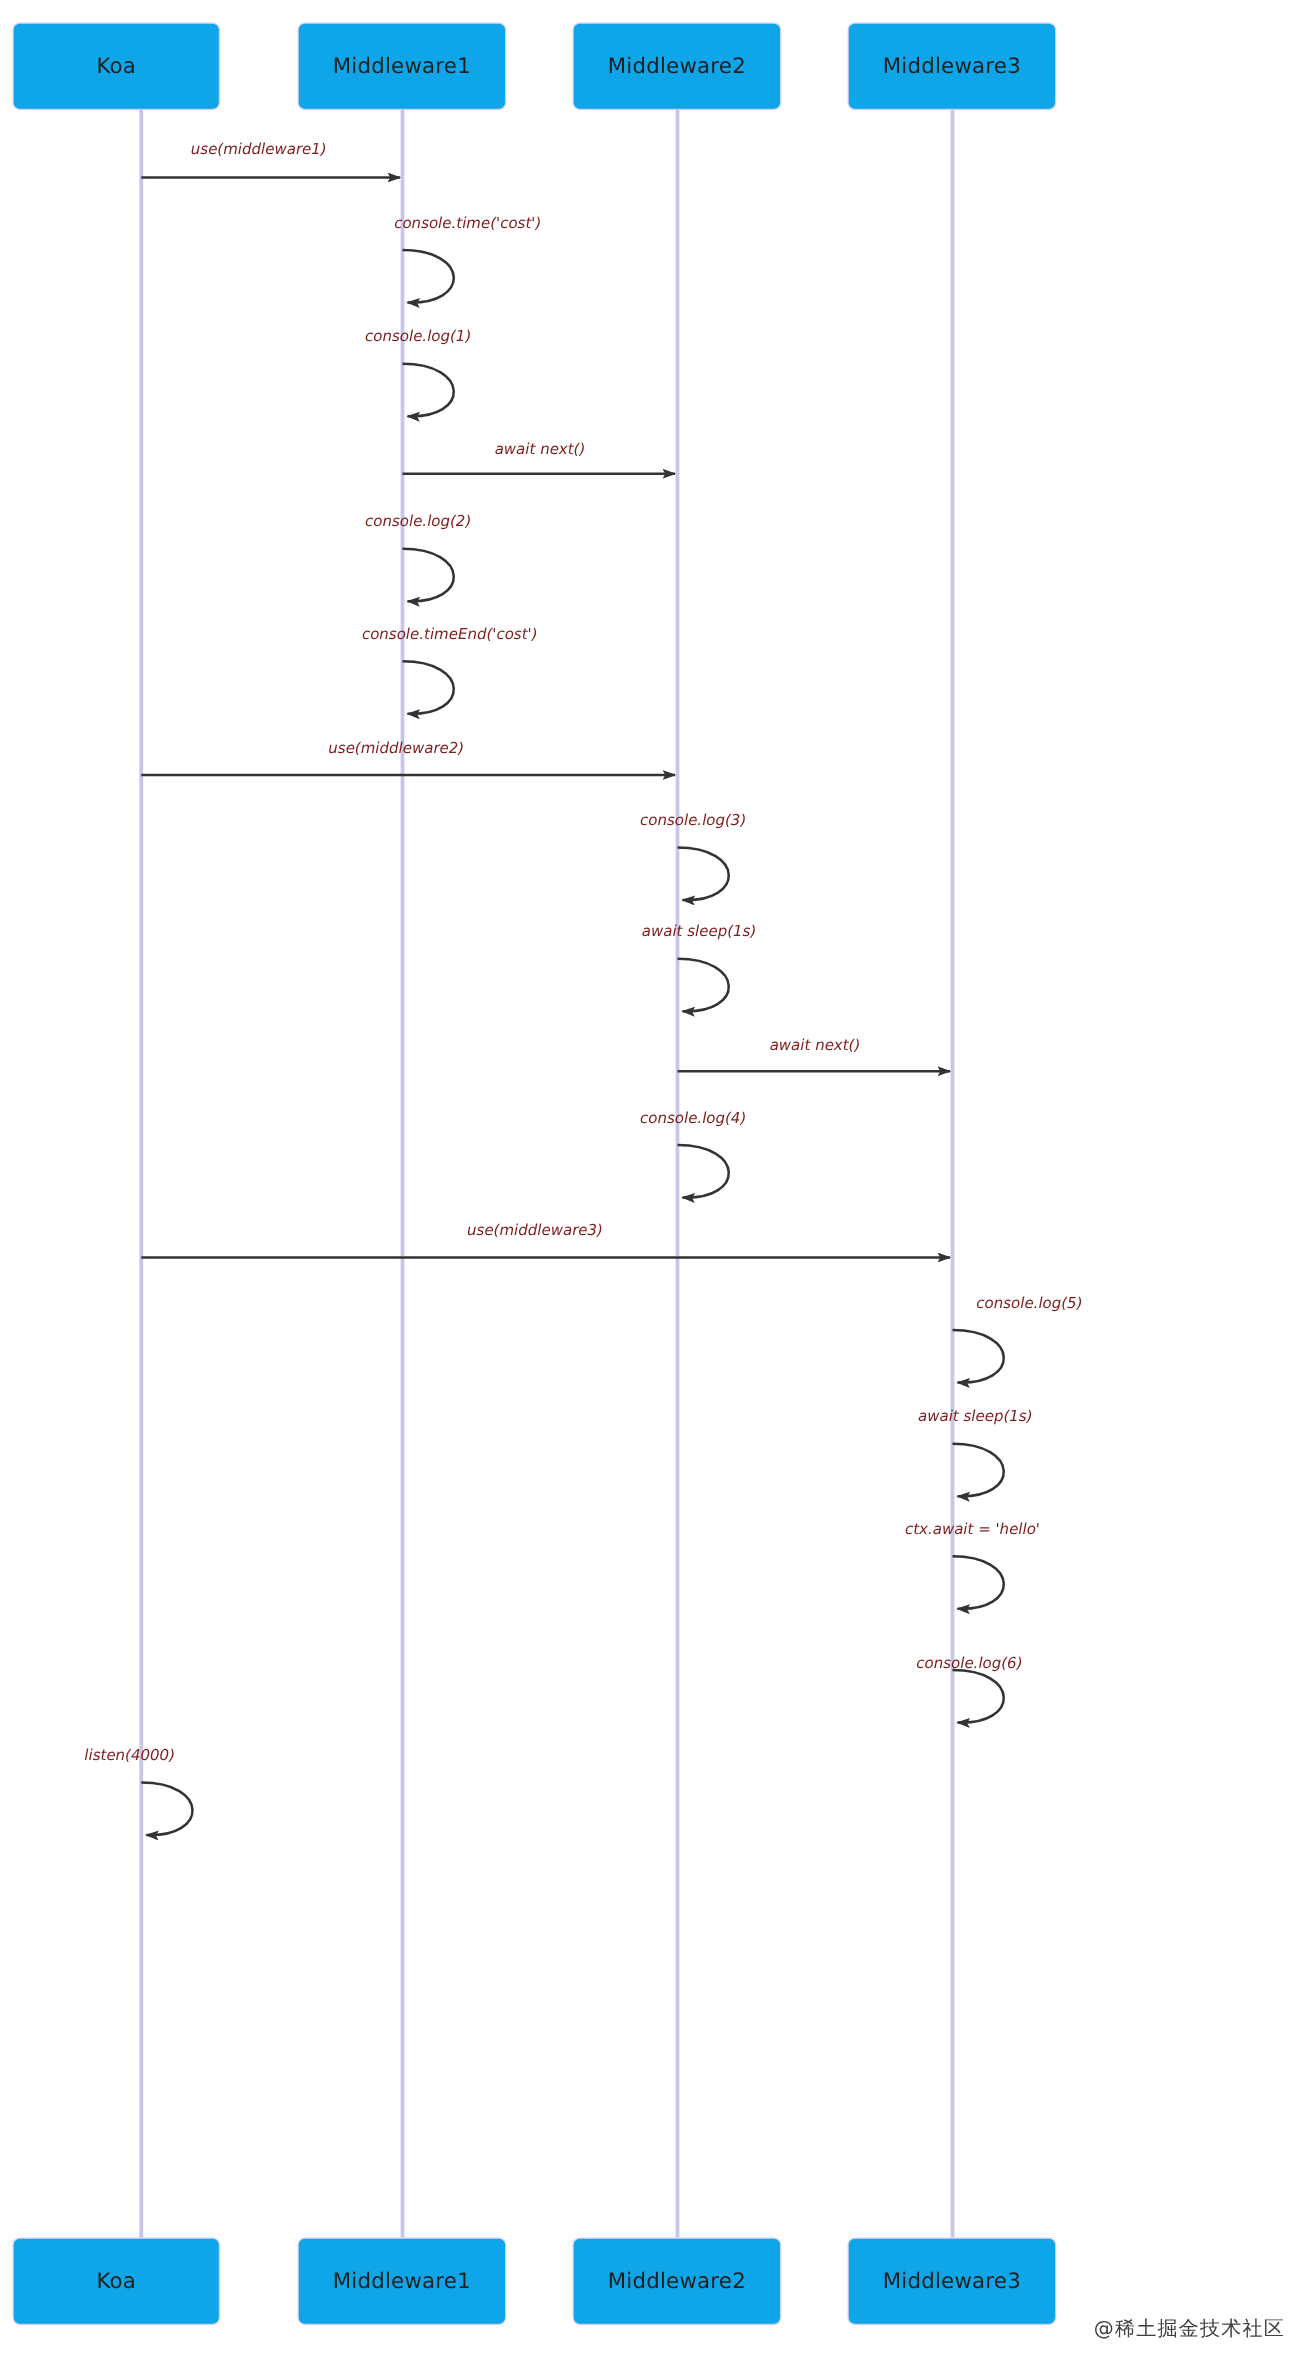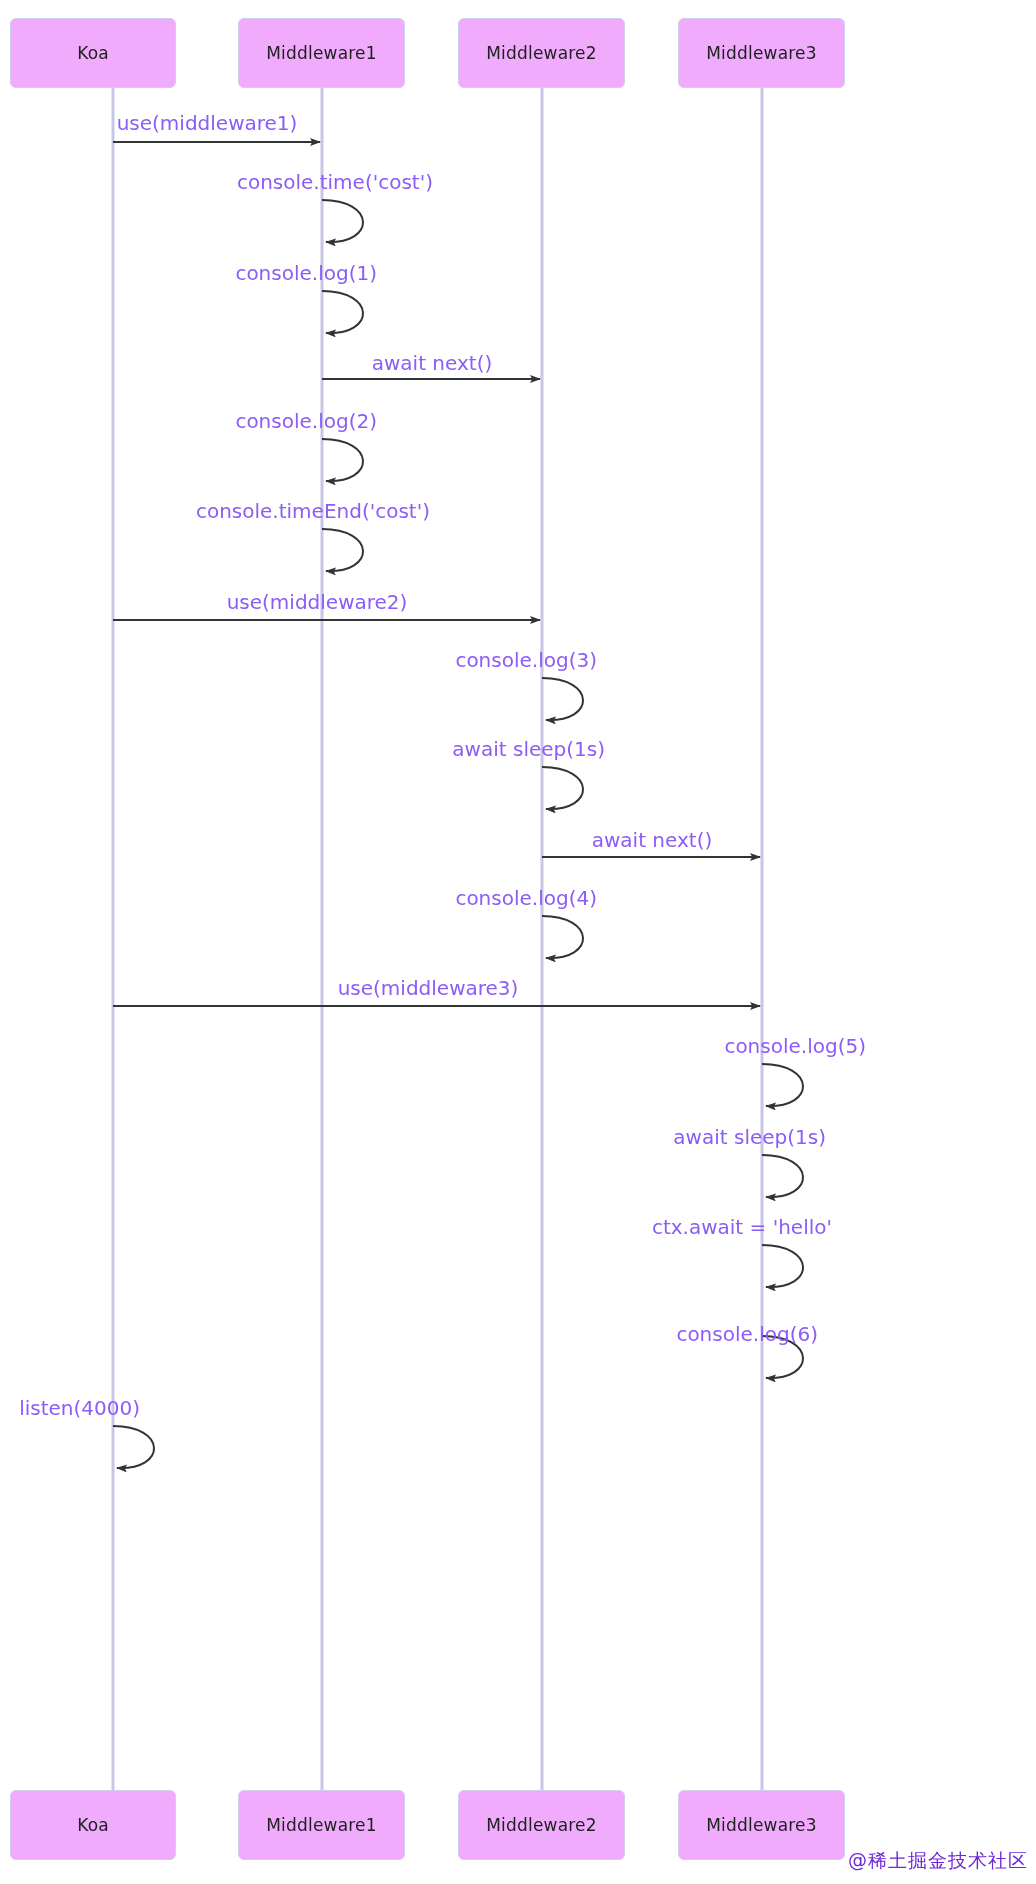--- a/index.html
+++ b/index.html
@@ -5,43 +5,44 @@
   html,body{margin:0;padding:0;background:#ffffff;}
   body{
     font-family:"DejaVu Sans","Liberation Sans",sans-serif;
     width:1036px;height:1884px;position:relative;overflow:hidden;
   }
   #diagram{position:absolute;left:0;top:0;width:1036px;height:1884px;}
   .svg-layer{position:absolute;left:0;top:0;width:1036px;height:1884px;}
 
   .actor-box{
     position:absolute;
-    background:#f0abfc;
+    background:#0ea5e9;
     border:1px solid #CECEEF;
     border-radius:6px;
     box-sizing:border-box;
     display:flex;align-items:center;justify-content:center;
     color:#1f1f1f;
     font-size:17px;
     letter-spacing:.2px;
   }
   .msg-label{
     position:absolute;
-    color:#8b5cf6;
-    font-size:20px;
+    color:#7f1d1d;
+    font-size:12px;
     white-space:nowrap;
     line-height:1;
+    font-style:italic;
   }
   .msg-label.anchor-end{transform:translateX(-100%);}
   .msg-label.anchor-mid{transform:translateX(-50%);}
   .watermark{
     position:absolute;
     right:8px;bottom:10px;
-    color:#6d28d9;
-    font-size:19px;
+    color:#404040;
+    font-size:16px;
     letter-spacing:1px;
     white-space:nowrap;
   }
 </style>
 </head>
 <body>
 
 <div id="diagram">
   <svg class="svg-layer" id="svg-layer" viewBox="0 0 1036 1884" xmlns="http://www.w3.org/2000/svg">
     <defs>

